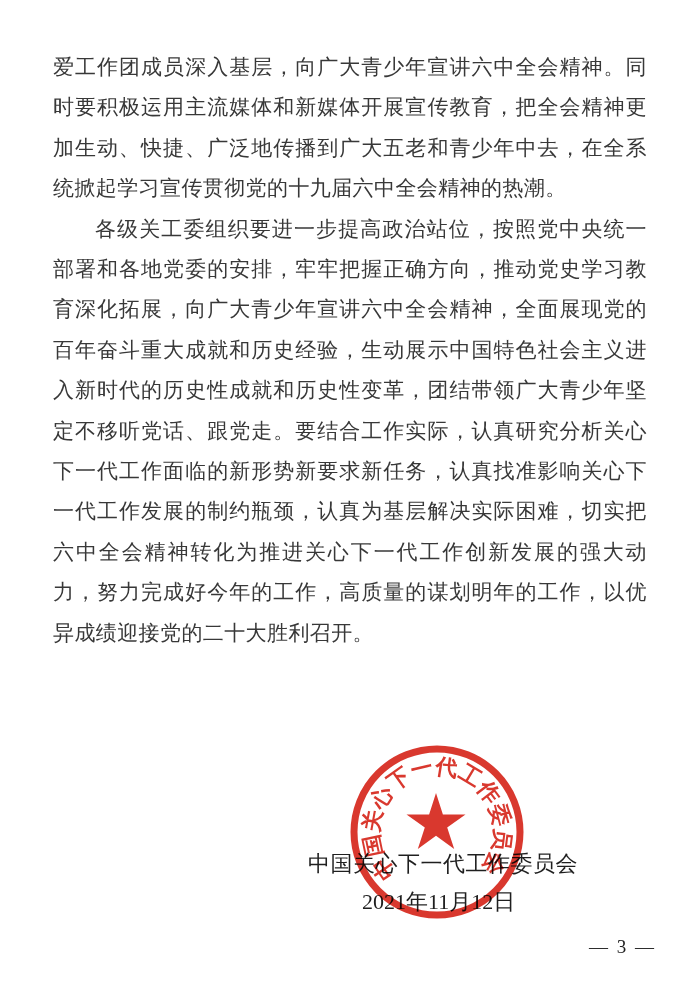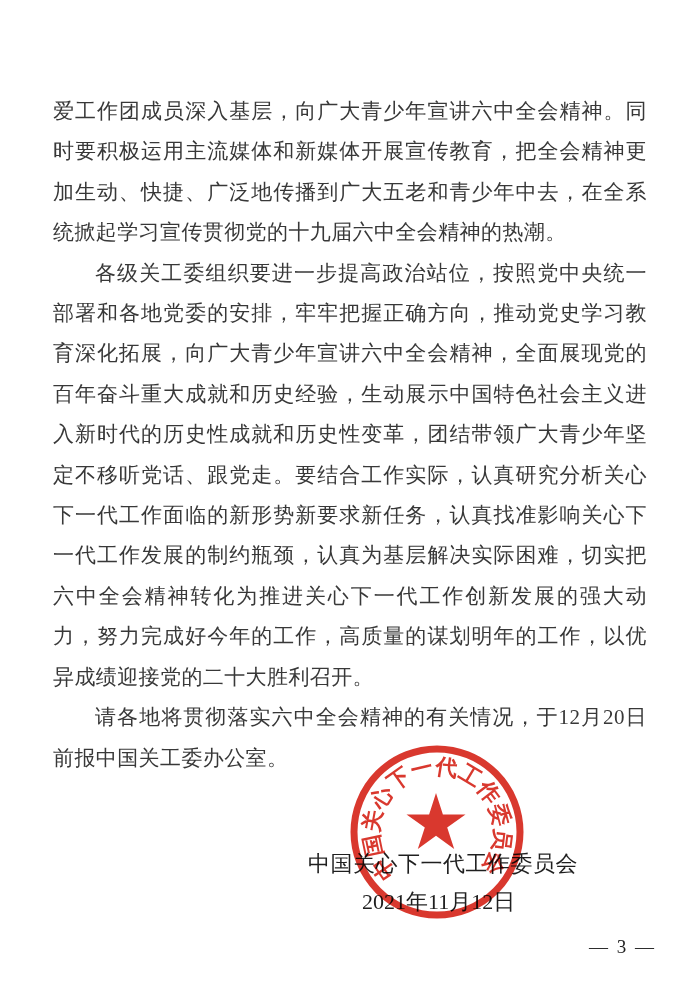--- a/index.html
+++ b/index.html
@@ -13,21 +13,20 @@
     height: 993px;
     background: var(--page-bg, #ffffff);
     font-family: "Liberation Serif", "DejaVu Serif", serif;
     overflow: hidden;
   }
   .content {
     position: absolute;
     left: 53px;
     right: 53px;
     top: 47px;
-    margin-top: 44px;
   }
   .content p {
     margin: 0;
     font-size: 21px;
     line-height: 40.4px;
     letter-spacing: 0.4px;
     color: var(--body-text, #383838);
     text-align: justify;
     text-justify: inter-ideograph;
   }
@@ -89,21 +88,20 @@
   }
 </style>
 </head>
 <body>
 
 <div class="page">
 
   <div class="content">
     <p>爱工作团成员深入基层，向广大青少年宣讲六中全会精神。同时要积极运用主流媒体和新媒体开展宣传教育，把全会精神更加生动、快捷、广泛地传播到广大五老和青少年中去，在全系统掀起学习宣传贯彻党的十九届六中全会精神的热潮。</p>
     <p class="indent">各级关工委组织要进一步提高政治站位，按照党中央统一部署和各地党委的安排，牢牢把握正确方向，推动党史学习教育深化拓展，向广大青少年宣讲六中全会精神，全面展现党的百年奋斗重大成就和历史经验，生动展示中国特色社会主义进入新时代的历史性成就和历史性变革，团结带领广大青少年坚定不移听党话、跟党走。要结合工作实际，认真研究分析关心下一代工作面临的新形势新要求新任务，认真找准影响关心下一代工作发展的制约瓶颈，认真为基层解决实际困难，切实把六中全会精神转化为推进关心下一代工作创新发展的强大动力，努力完成好今年的工作，高质量的谋划明年的工作，以优异成绩迎接党的二十大胜利召开。</p>
-    <p class="indent">请各地将贯彻落实六中全会精神的有关情况，于12月20日前报中国关工委办公室。</p>
   </div>
 
   <div class="signature">中国关心下一代工作委员会</div>
 
   <div class="sig-date">2021年11月12日</div>
 
   <svg class="seal" viewBox="0 0 200 200" xmlns="http://www.w3.org/2000/svg">
     <circle class="ring" cx="100" cy="100" r="83"></circle>
     <path id="sealArcPath" d="M 59 141 A 58 58 0 1 1 141 141" fill="none"></path>
     <text class="arc-text">

